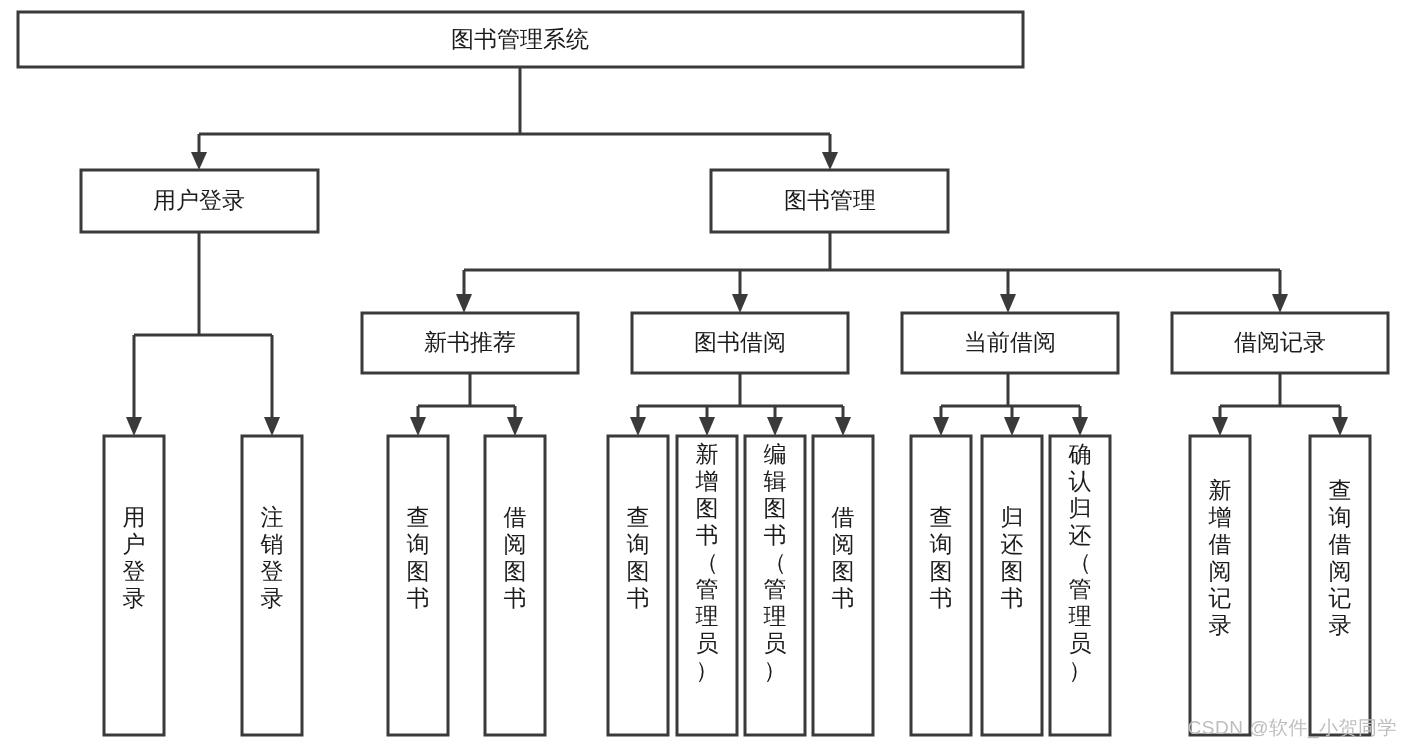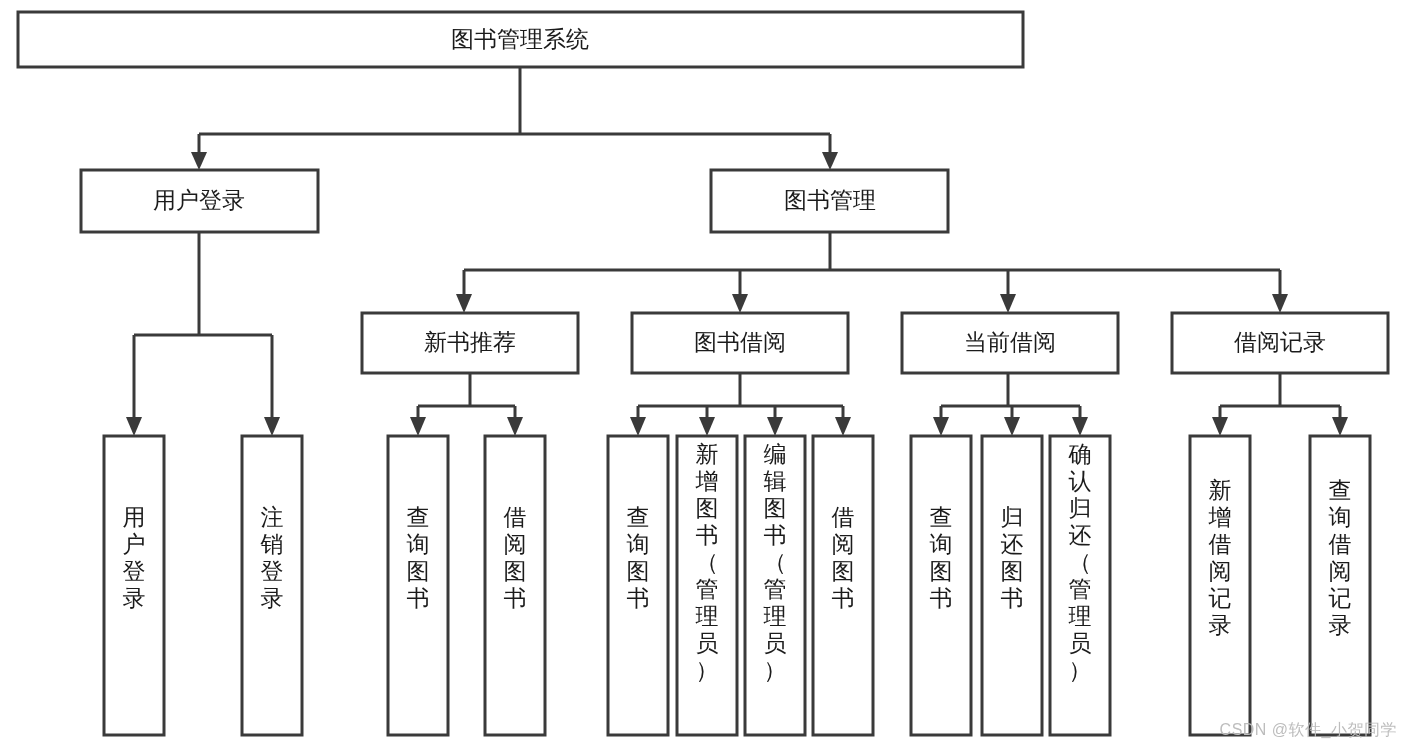--- a/index.html
+++ b/index.html
@@ -48,21 +48,21 @@
     fill: #1b1b1b;
     font-family: "Liberation Sans", "DejaVu Sans", sans-serif;
     font-size: 23px;
     text-anchor: middle;
   }
   .watermark {
     position: absolute;
     right: 8px;
     bottom: 6px;
     font-family: "Liberation Sans", "DejaVu Sans", sans-serif;
-    font-size: 16px;
+    font-size: 19px;
     color: #bdbdbd;
     letter-spacing: 0.5px;
     white-space: nowrap;
     user-select: none;
   }
 </style>
 </head>
 <body>
 
 <div id="stage">

